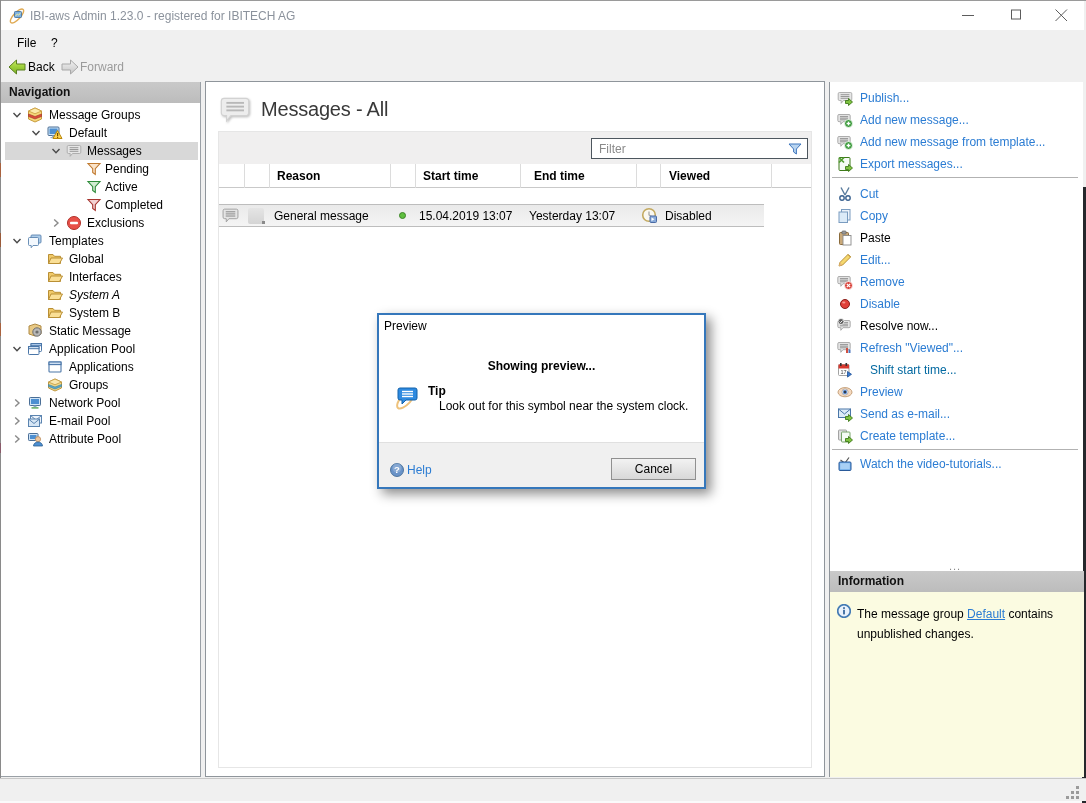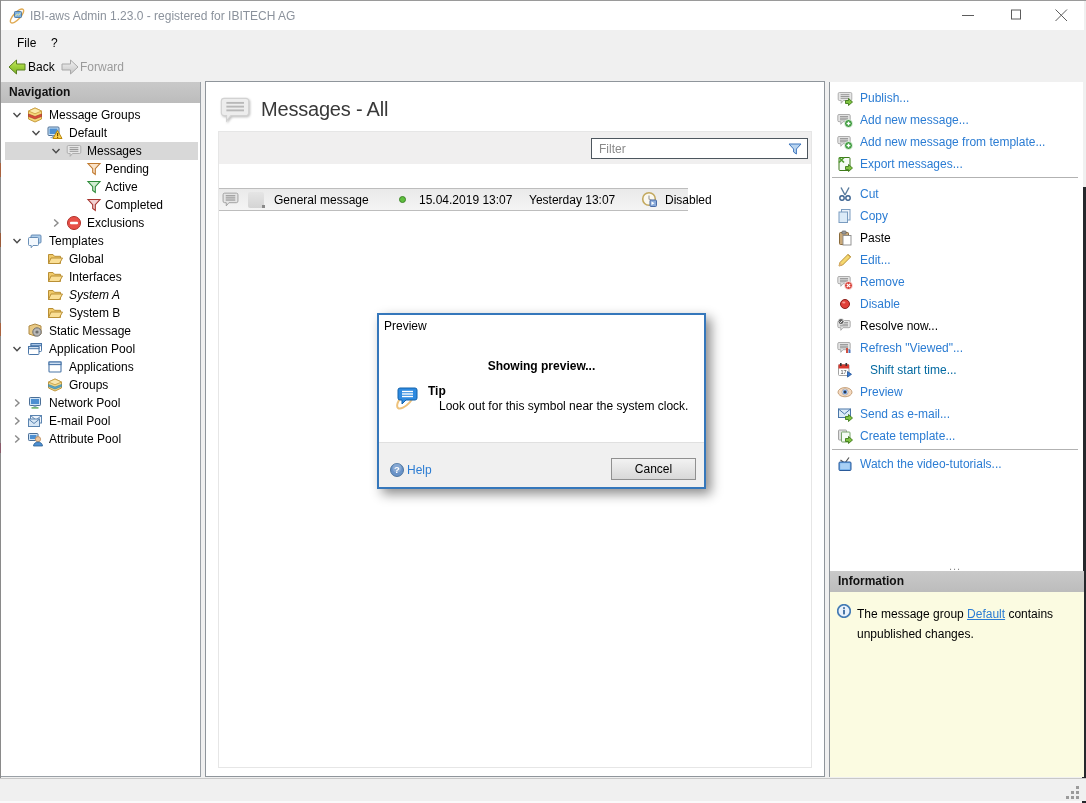--- a/index.html
+++ b/index.html
@@ -282,22 +282,36 @@
 
   <div class="abs" style="left:12px;top:49px;width:594px;height:637px;border:1px solid #e6e6e6;background:#fff;">
 
     <div class="abs" style="left:0;top:0;width:592px;height:32px;background:#f0efef;"></div>
     <div class="abs" style="left:372px;top:6px;width:217px;height:21px;background:#fff;border:1px solid #4d565e;"></div>
     <div class="abs" style="left:380px;top:10px;color:#8a8a8a;">Filter</div>
     <svg class="abs" style="left:569px;top:11px;" width="14" height="12" viewBox="0 0 14 12">
       <path d="M1 1 h12 l-4.6 5 v5 l-2.8 -2 v-3 Z" fill="#b8d4f0" stroke="#3f76bd" stroke-width="1"></path>
     </svg>
 
-
-    <div class="abs" style="left:0;top:56px;width:469px;height:23px;background:linear-gradient(#eaeaea,#f4f4f4);border-top:1px solid #bdbdbd;border-bottom:1px solid #bdbdbd;">
+    <div class="abs" style="left:0;top:32px;width:592px;height:24px;background:#fff;border-bottom:1px solid #c9c9c9;">
+      <div class="abs" style="left:25px;top:0;width:1px;height:24px;background:#dcdcdc;"></div>
+      <div class="abs" style="left:50px;top:0;width:1px;height:24px;background:#dcdcdc;"></div>
+      <div class="abs" style="left:171px;top:0;width:1px;height:24px;background:#dcdcdc;"></div>
+      <div class="abs" style="left:196px;top:0;width:1px;height:24px;background:#dcdcdc;"></div>
+      <div class="abs" style="left:301px;top:0;width:1px;height:24px;background:#dcdcdc;"></div>
+      <div class="abs" style="left:417px;top:0;width:1px;height:24px;background:#dcdcdc;"></div>
+      <div class="abs" style="left:441px;top:0;width:1px;height:24px;background:#dcdcdc;"></div>
+      <div class="abs" style="left:552px;top:0;width:1px;height:24px;background:#dcdcdc;"></div>
+      <div class="abs" style="left:58px;top:5px;font-weight:bold;">Reason</div>
+      <div class="abs" style="left:204px;top:5px;font-weight:bold;">Start time</div>
+      <div class="abs" style="left:315px;top:5px;font-weight:bold;">End time</div>
+      <div class="abs" style="left:450px;top:5px;font-weight:bold;">Viewed</div>
+    </div>
+
+    <div class="abs" style="left:0;top:72px;width:545px;height:23px;background:linear-gradient(#eaeaea,#f4f4f4);border-top:1px solid #bdbdbd;border-bottom:1px solid #bdbdbd;">
       <svg class="abs" style="left:3px;top:2px;" width="17" height="17" viewBox="0 0 16 16">
         <path d="M2.5 2 h11 a1.5 1.5 0 0 1 1.5 1.5 v6 a1.5 1.5 0 0 1 -1.5 1.5 h-7 l-2.5 3 v-3 h-1.5 a1.5 1.5 0 0 1 -1.5 -1.5 v-6 a1.5 1.5 0 0 1 1.5 -1.5 Z" fill="#e4e4e4" stroke="#9f9f9f" stroke-width="0.9"></path>
         <line x1="3.5" y1="4.5" x2="12.5" y2="4.5" stroke="#8f8f8f" stroke-width="1"></line>
         <line x1="3.5" y1="6.5" x2="12.5" y2="6.5" stroke="#8f8f8f" stroke-width="1"></line>
         <line x1="3.5" y1="8.5" x2="12.5" y2="8.5" stroke="#8f8f8f" stroke-width="1"></line>
       </svg>
       <div class="abs" style="left:29px;top:3px;width:16px;height:16px;background:linear-gradient(#e5e5e5,#d4d4d4);border-radius:2px;"></div>
       <div class="abs" style="left:43px;top:16px;width:3px;height:3px;background:#8a8a8a;"></div>
       <div class="abs" style="left:55px;top:4px;">General message</div>
       <div class="abs" style="left:180px;top:7px;width:7px;height:7px;border-radius:50%;background:#5fbf3f;border:1px solid #3d8527;"></div>

